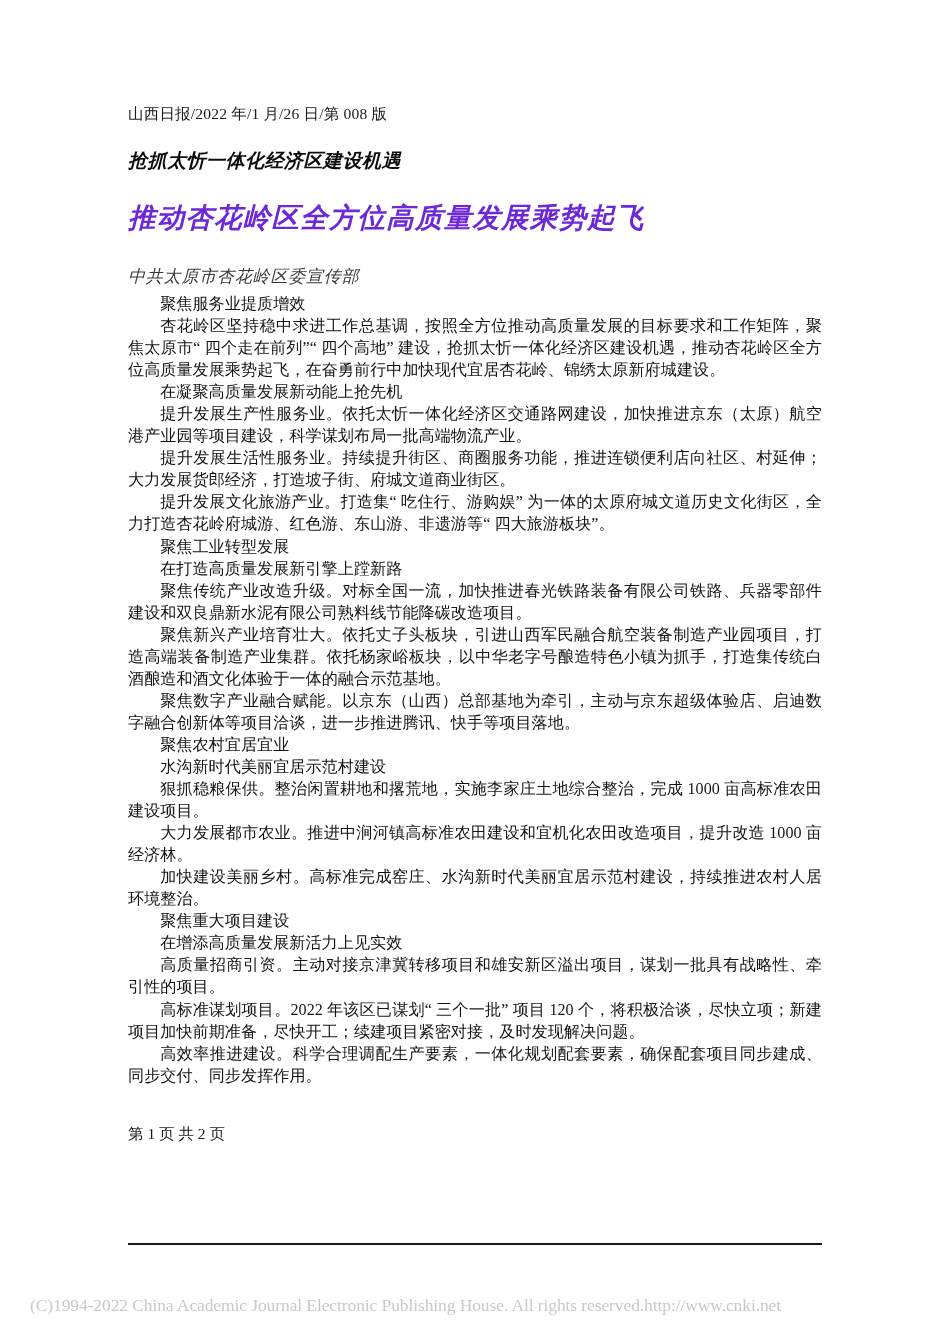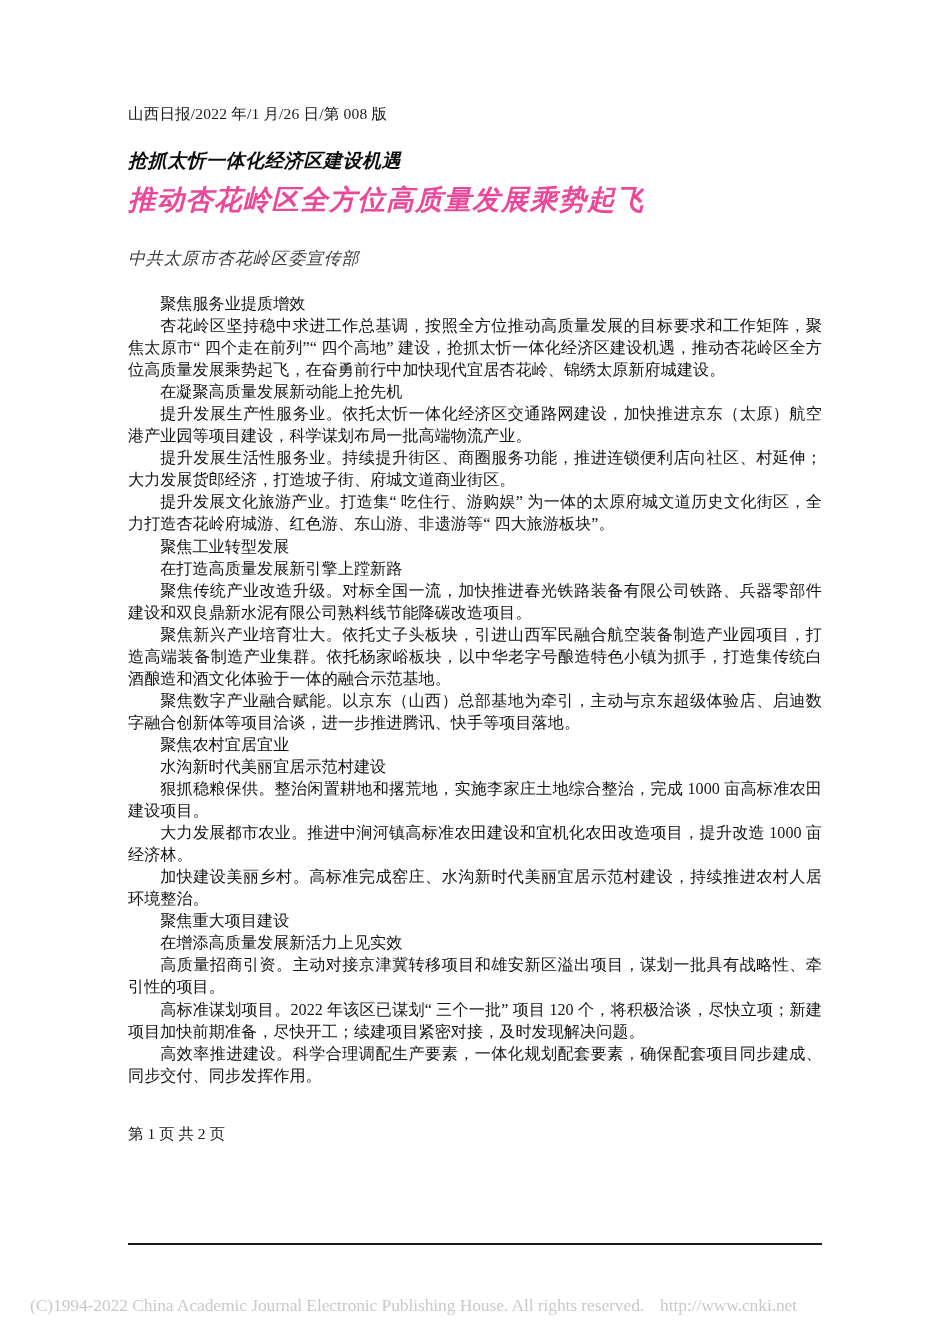--- a/index.html
+++ b/index.html
@@ -45,25 +45,25 @@
     font-style: italic;
   }
   .title-kicker {
     font-size: 19px;
     font-weight: bold;
     letter-spacing: 0.5px;
     color: #0d0d0d;
     line-height: 1.35;
   }
   .title-main {
-    margin-top: 8px;
+    margin-top: 26px;
     font-size: 27.5px;
     font-weight: bold;
     letter-spacing: 1.2px;
-    color: #ec4899;
+    color: #6d28d9;
     line-height: 1.3;
   }
   .title-byline {
     margin-top: 31px;
     font-size: 17px;
     color: #3a3a3a;
     letter-spacing: 0.8px;
     line-height: 1.3;
   }
 
@@ -113,21 +113,20 @@
     left: 30px;
     top: 1295px;
     width: 890px;
     font-size: 17.5px;
     color: #c9c9c9;
     white-space: nowrap;
     letter-spacing: -0.1px;
     font-family: "Liberation Serif", "DejaVu Serif", serif;
   }
   .copyright .cnki-url {
-    margin-left: 16px;
   }
 </style>
 </head>
 <body>
 
 <div class="page">
 
   <div class="source-line">山西日报/2022 年/1 月/26 日/第  008 版</div>
 
   <div class="title-block">

